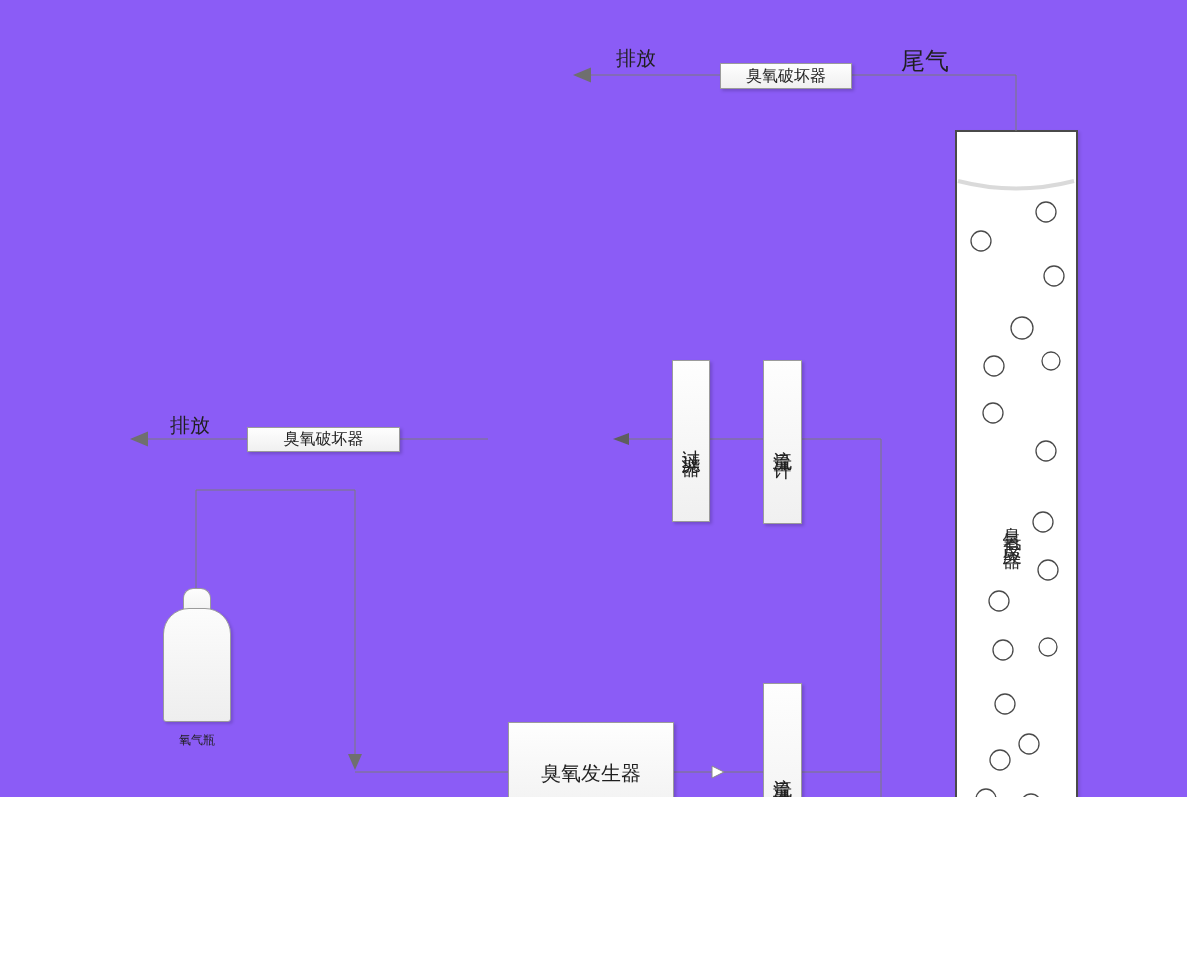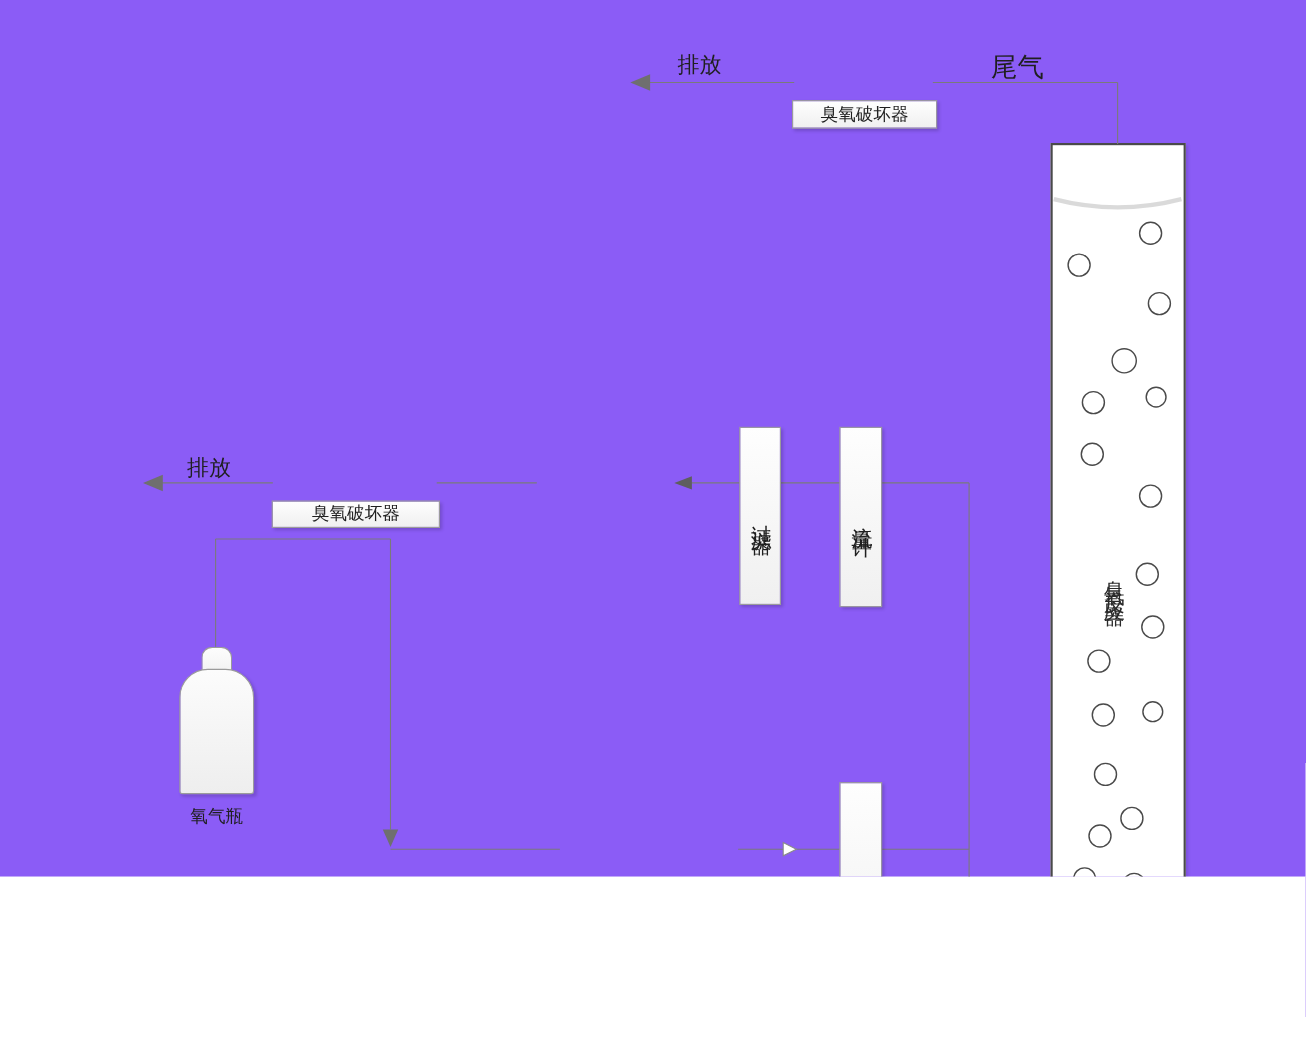--- a/index.html
+++ b/index.html
@@ -14,21 +14,20 @@
     border:2px solid #4a4a4a;background:#ffffff;z-index:1;
     box-shadow:2px 2px 3px rgba(0,0,0,.12);
   }
   .box{
     position:absolute;z-index:3;display:flex;flex-direction:column;
     align-items:center;justify-content:center;text-align:right;
     border:1px solid #9b9b9b;
     background:linear-gradient(180deg,#fefefe 0%,#f0f0f0 100%);
     box-shadow:2px 2px 3px rgba(0,0,0,.18);
     color:#1f1f1f;
-    margin-top:28px;
   }
   .label{position:absolute;z-index:3;text-align:center;color:#1f1f1f;}
   .vtext{writing-mode:vertical-rl;text-orientation:upright;letter-spacing:5px;}
   .reactor-label{
     position:absolute;left:997px;top:452px;width:28px;height:150px;z-index:3;
     writing-mode:vertical-rl;text-orientation:upright;letter-spacing:6px;
     font-size:19px;color:#2a2a2a;text-align:center;
   }
   .cyl-neck{
     position:absolute;left:183px;top:588px;width:26px;height:24px;z-index:3;
@@ -127,22 +126,25 @@
     <span>过滤器</span>
   </div>
 
   <div class="box vtext" style="left:763px;top:360px;width:37px;height:162px;font-size:19px;">
     <span>流量计</span>
   </div>
 
   <div class="cyl-neck"></div>
   <div class="cyl-body"></div>
 
-  <div class="label" style="left:156px;top:732px;width:82px;font-size:16px;">氧气瓶</div>
+  <div class="label" style="left:156px;top:732px;width:82px;font-size:12px;">氧气瓶</div>
 
+  <div class="box" style="left:508px;top:722px;width:164px;height:100px;font-size:20px;">
+    <span>臭氧发生器</span>
+  </div>
 
   <div class="box vtext" style="left:763px;top:683px;width:37px;height:173px;font-size:19px;">
     <span>流量计</span>
   </div>
 
   <div class="reactor-label">臭氧反应器</div>
 
 </div>
 
 </body></html>

